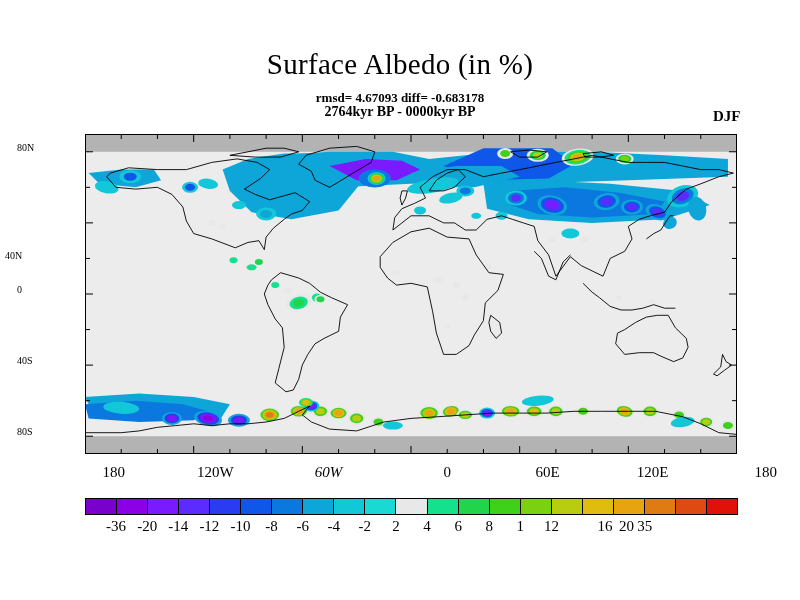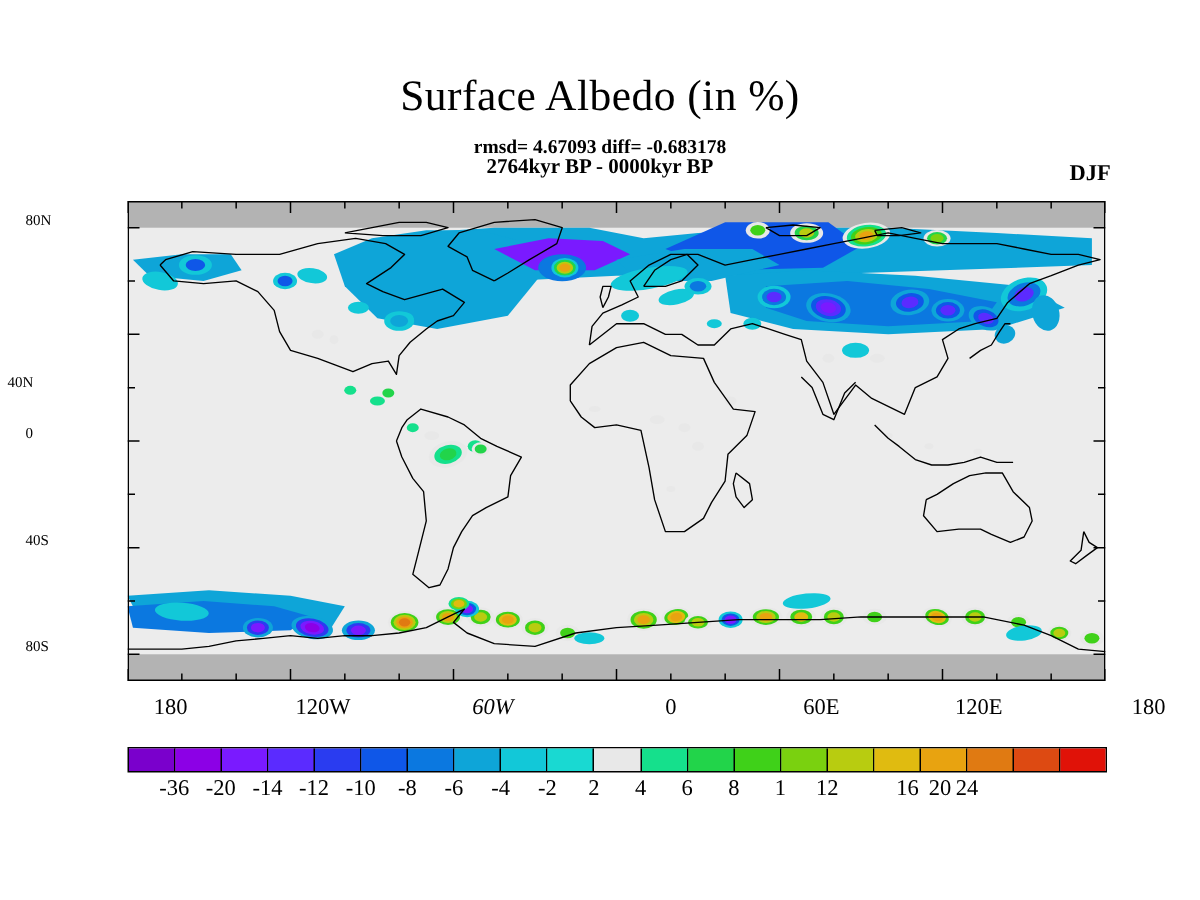--- a/index.html
+++ b/index.html
@@ -370,16 +370,16 @@
       <div class="txt cblab" style="left: 303.762px;">-4</div>
       <div class="txt cblab" style="left: 334.857px;">-2</div>
       <div class="txt cblab" style="left: 365.952px;">2</div>
       <div class="txt cblab" style="left: 397.048px;">4</div>
       <div class="txt cblab" style="left: 428.143px;">6</div>
       <div class="txt cblab" style="left: 459.238px;">8</div>
       <div class="txt cblab" style="left: 490.333px;">1</div>
       <div class="txt cblab" style="left: 521.429px;">12</div>
       <div class="txt cblab" style="left: 552.524px; text-align: right;">16</div>
       <div class="txt cblab" style="left: 583.619px; margin-left: 13px;">20</div>
-      <div class="txt cblab" style="left: 614.714px;">24</div>
+      <div class="txt cblab" style="left: 614.714px;">35</div>
     </div>
 
 </div>
 
 </body></html>

